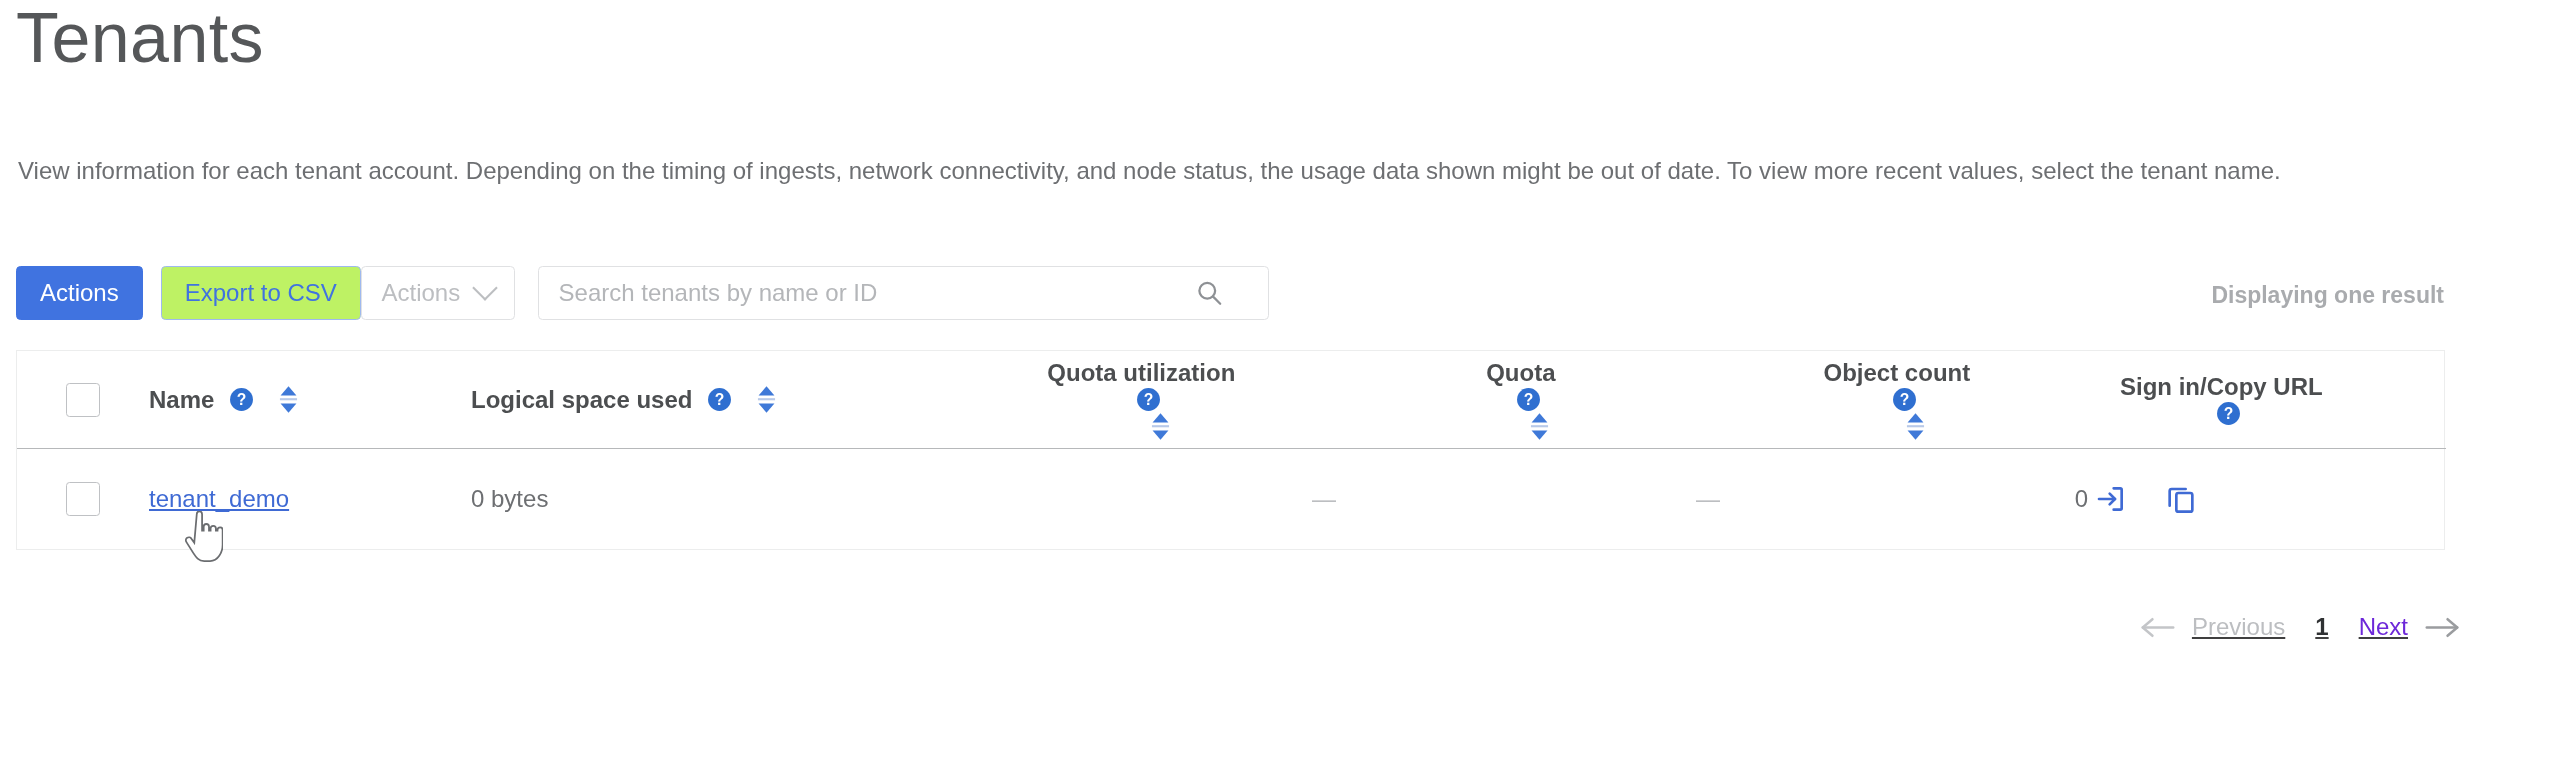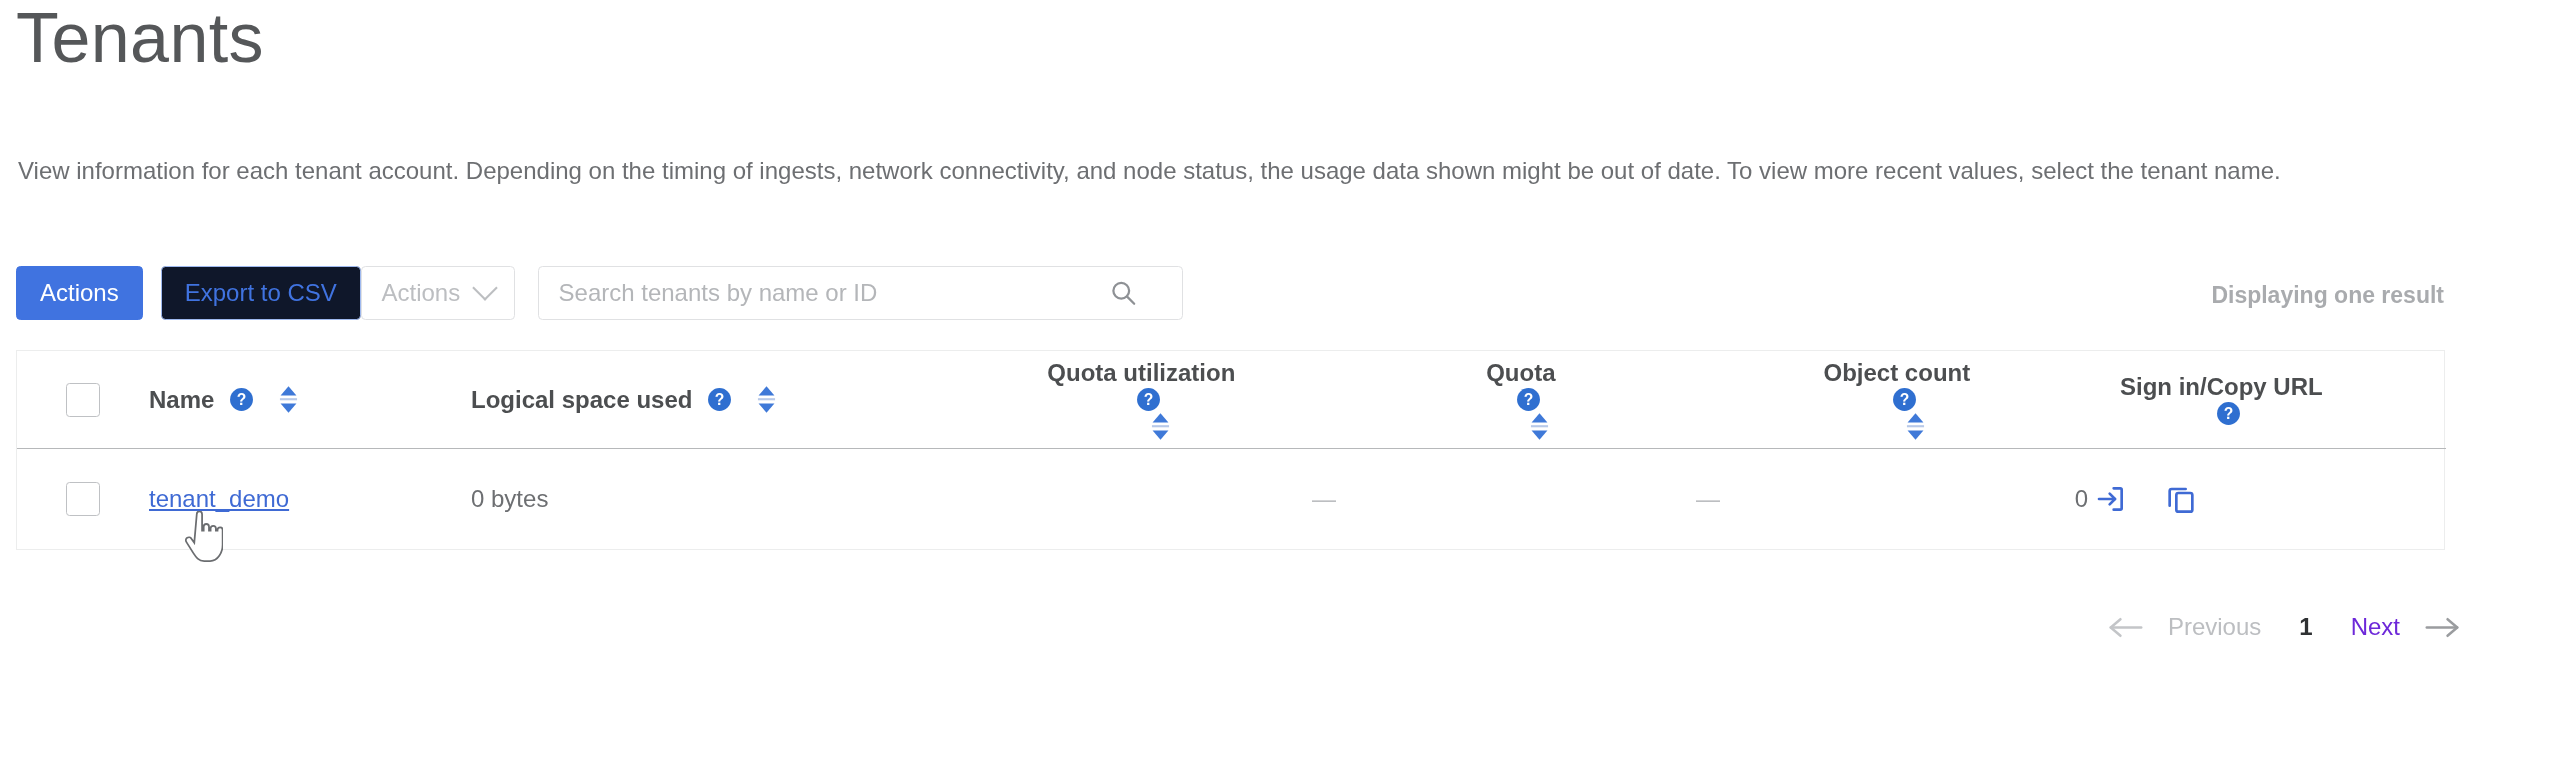--- a/index.html
+++ b/index.html
@@ -74,21 +74,21 @@
     align-items: center;
     justify-content: center;
   }
   .btn-primary {
     background: #4073e0;
     color: #ffffff;
     border: 0.9px solid #4073e0;
     font-weight: 400;
   }
   .btn-outline {
-    background: #0f172a;
+    background: #bef264;
     color: #4073e0;
     border: 0.9px solid #9fb9ef;
     margin-left: 18px;
   }
   .btn-disabled {
     background: #ffffff;
     color: #bcbec1;
     border: 0.9px solid #e0e1e3;
     cursor: default;
     padding: 0 19.7px;
@@ -99,21 +99,21 @@
     width: 16px;
     height: 16px;
     border-right: 2.7px solid #bcbec1;
     border-bottom: 2.7px solid #bcbec1;
     transform: rotate(45deg) translate(-3.6px, -3.6px);
   }
 
   .search-wrap {
     position: relative;
     margin-left: 23px;
-    width: 645px;
+    width: 731px;
     height: 54px;
   }
   .search-input {
     width: 100%;
     height: 54px;
     box-sizing: border-box;
     border: 0.9px solid #e0e1e3;
     border-radius: 4.5px;
     background: #ffffff;
     font-family: "Liberation Sans", sans-serif;
@@ -243,22 +243,23 @@
   }
   .act-icon { width: 32px; height: 32px; cursor: pointer; }
 
   
   .pagination {
     position: absolute;
     right: 116px;
     top: 613px;
     display: flex;
     align-items: center;
-    gap: 8px;
-    font-size: 24px;
+    gap: 0;
+    font-size: 24px;
+    text-decoration: underline;
   }
   .pg-arrow { width: 36px; height: 23px; }
   .pg-prev {
     color: #bcbec1;
     margin-left: 16px;
     margin-right: 30px;
     cursor: default;
   }
   .pg-next {
     color: #6d28d9;

